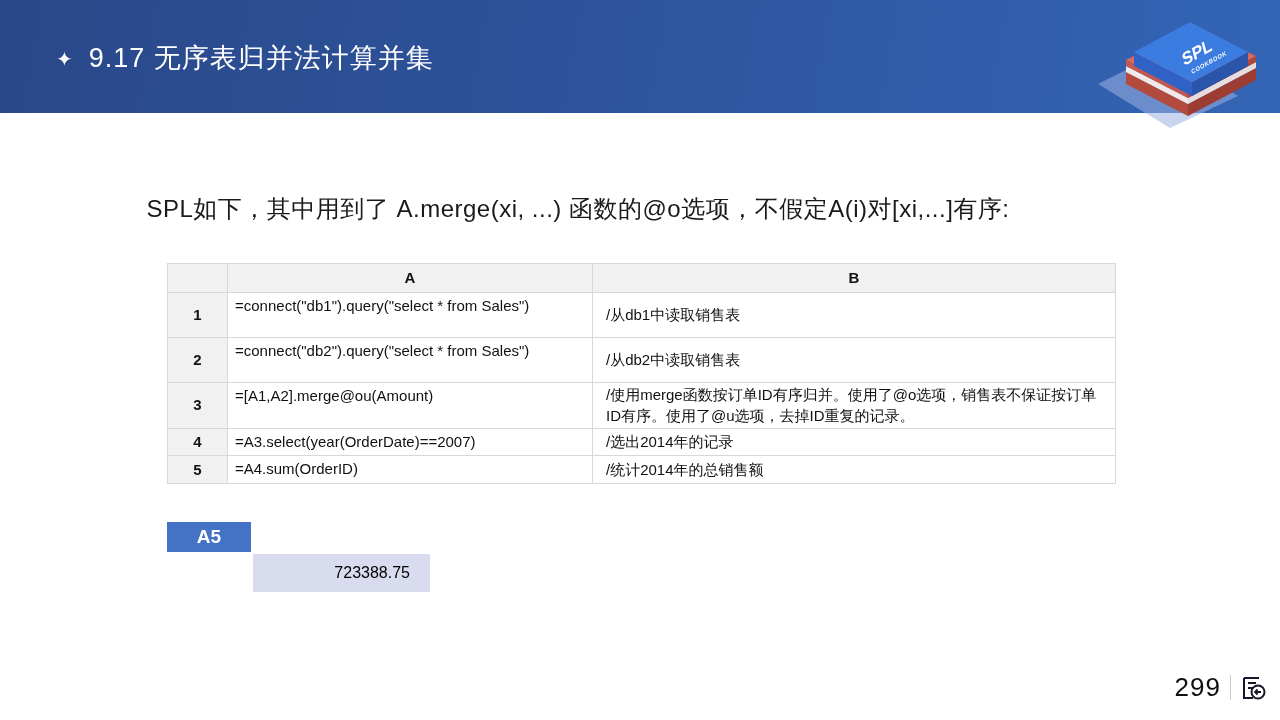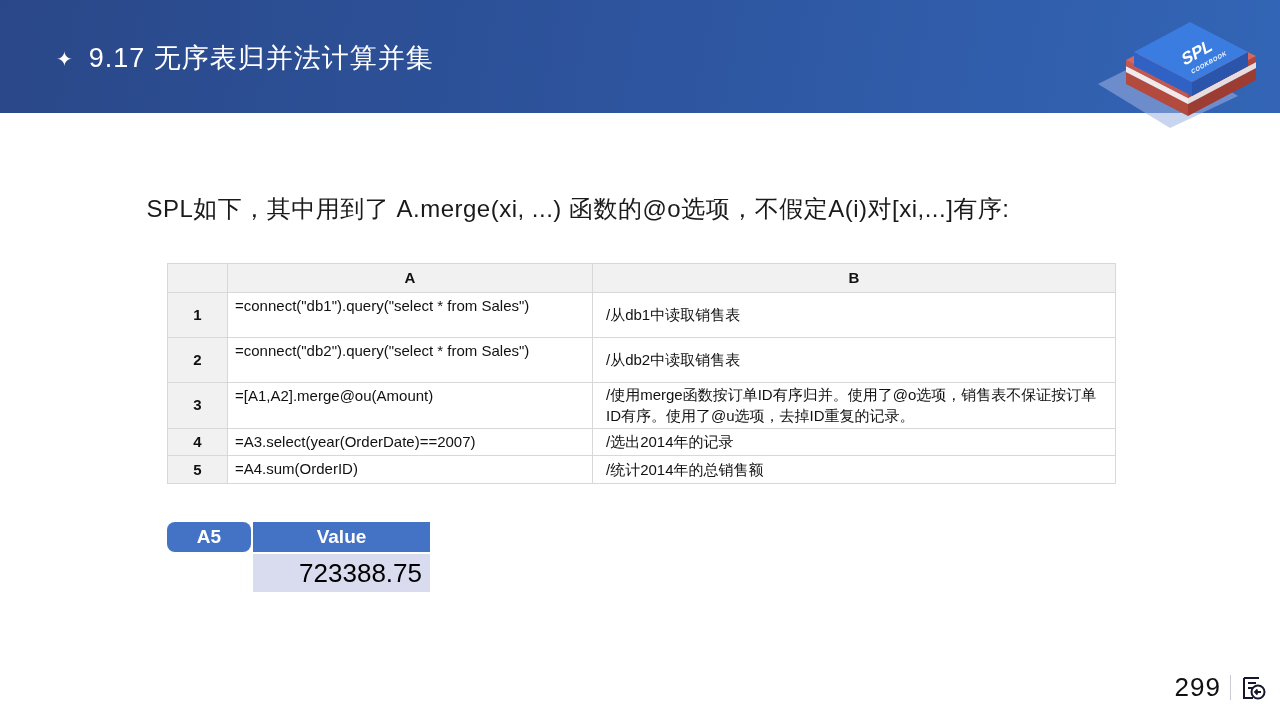--- a/index.html
+++ b/index.html
@@ -91,30 +91,30 @@
   tr.r-last  { height: 28px; }
 
   
   .result-table { position: absolute; left: 167px; top: 522px; }
   .result-header { display: flex; gap: 2px; }
   .result-hcell {
     background: #4472c4; color: #ffffff;
     font-weight: 700; font-size: 19px;
     height: 30px; display: flex; align-items: center; justify-content: center;
   }
-  .result-hcell.ref   { width: 84px; border-radius: 8px; }
+  .result-hcell.ref   { width: 84px; }
   .result-hcell.value { width: 177px; }
   .result-body { display: flex; gap: 2px; margin-top: 2px; }
   .result-bcell-empty { width: 84px; height: 38px; background: transparent; }
   .result-bcell-value {
     width: 177px; height: 38px;
     background: #d9dcee;
     display: flex; align-items: center; justify-content: flex-end;
-    padding-right: 8px;
-    font-size: 26px; color: #000;
+    padding-right: 20px;
+    font-size: 16px; color: #000;
   }
 
   
   .footer {
     position: absolute; right: 14px; top: 672px;
     display: flex; align-items: center; gap: 9px;
   }
   .page-number { font-size: 26px; color: #111; letter-spacing: 1px; margin-left: 16px; }
   .footer-divider { width: 1px; height: 25px; background: #c9ccd6; }
   .toc-icon { width: 26px; height: 26px; cursor: pointer; }
@@ -193,21 +193,20 @@
         <td class="cell-a">=A4.sum(OrderID)</td>
         <td class="cell-b">/统计2014年的总销售额</td>
       </tr>
     </tbody>
   </table>
 </div>
 
 <div class="result-table">
   <div class="result-header">
     <div class="result-hcell ref">A5</div>
-    <div class="result-hcell value">Value</div>
   </div>
   <div class="result-body">
     <div class="result-bcell-empty"></div>
     <div class="result-bcell-value">723388.75</div>
   </div>
 </div>
 
 <div class="footer">
   <span class="page-number">299</span>
   <span class="footer-divider"></span>

